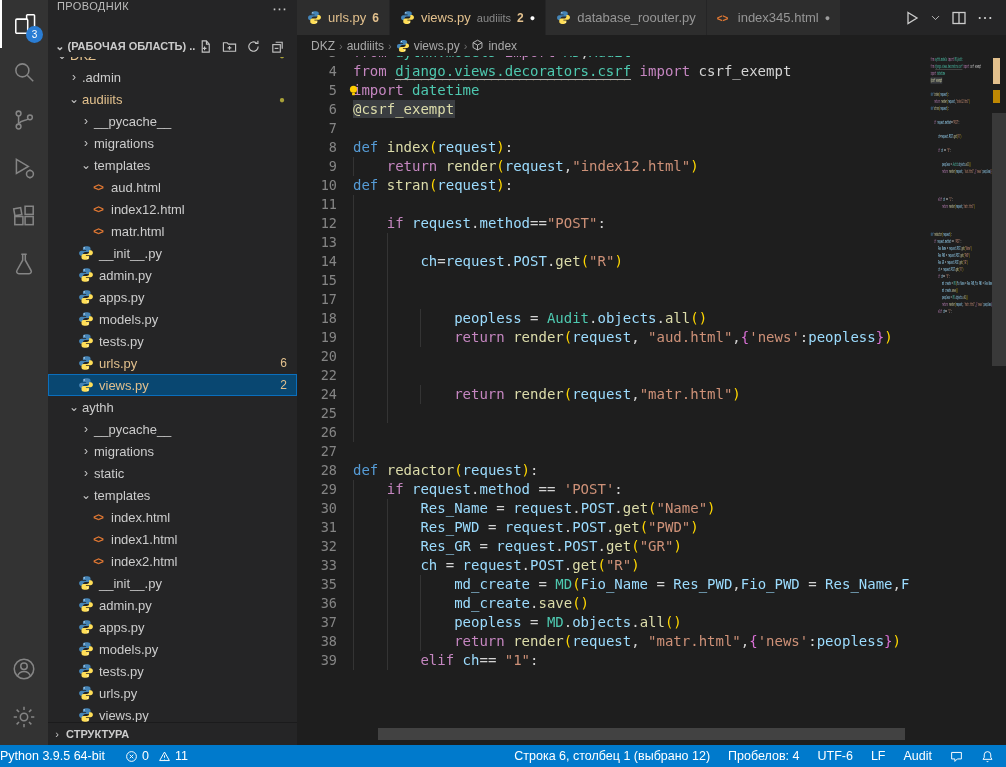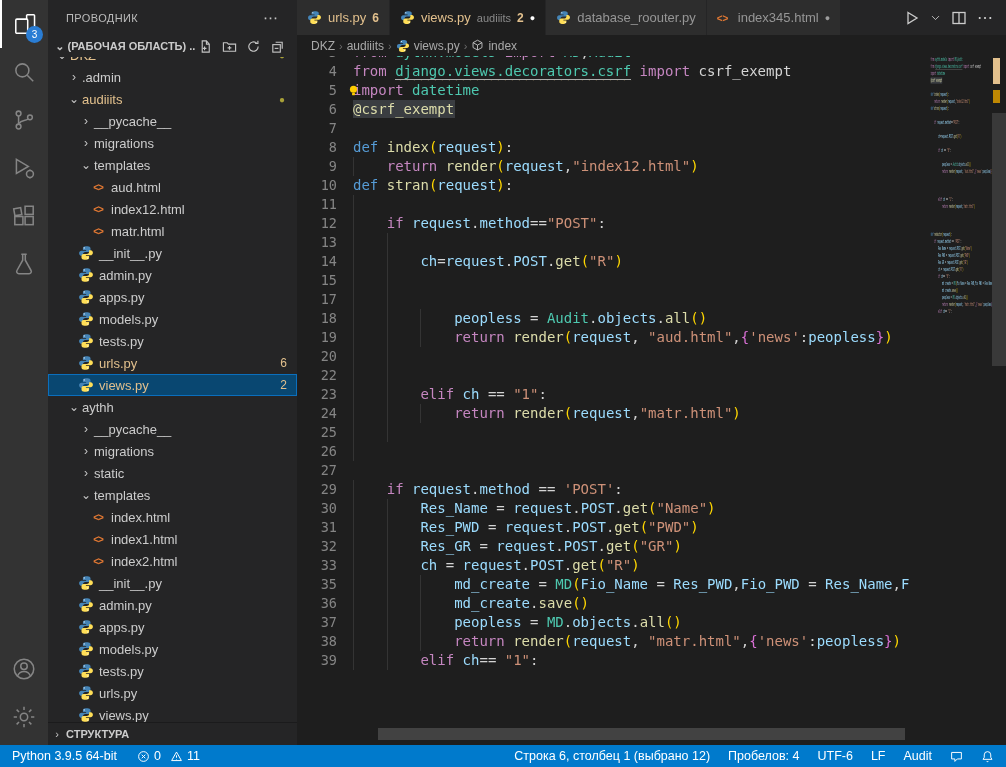--- a/index.html
+++ b/index.html
@@ -11,21 +11,21 @@
   .activity-bar { position:absolute; left:0; top:0; width:48px; height:745px; background:#333333; z-index:5; display:flex; flex-direction:column; }
   .ab-top { flex:1; display:flex; flex-direction:column; }
   .ab-item { position:relative; width:48px; height:48px; display:flex; align-items:center; justify-content:center; color:#858585; cursor:pointer; }
   .ab-item.active { color:#ffffff; border-left:2px solid #ffffff; }
   .ab-item svg { width:26px; height:26px; stroke:currentColor; fill:none; stroke-width:1.4; }
   .ab-badge { position:absolute; right:5px; bottom:5px; min-width:17px; height:17px; border-radius:9px; background:#2a7dd4; color:#fff; font-size:10px; display:flex; align-items:center; justify-content:center; }
   .ab-bottom { display:flex; flex-direction:column; padding-bottom:4px; }
 
   
   .sidebar { position:absolute; left:48px; top:0; width:249px; height:745px; background:#252526; color:#cccccc; overflow:hidden; }
-  .sidebar-title { height:35px; display:flex; align-items:center; padding:0 18px; font-size:11px; letter-spacing:.4px; color:#bbbbbb; }
+  .sidebar-title { height:35px; display:flex; padding:0 9px; font-size:11px; letter-spacing:.4px; color:#bbbbbb; }
   .sidebar-title .more { margin-left:auto; color:#c5c5c5; font-size:15px; letter-spacing:1px; cursor:pointer; }
   .section-header { height:22px; display:flex; align-items:center; font-size:11px; font-weight:bold; color:#cccccc; padding:0 4px 0 4px; background:#252526; position:relative; z-index:3; }
   .section-header .chev { width:16px; text-align:center; font-size:11px; color:#c5c5c5; }
   .section-header .lbl { white-space:nowrap; overflow:hidden; }
   .sh-actions { margin-left:auto; display:flex; gap:4px; padding-right:6px; }
   .sh-actions .act { width:20px; height:20px; display:flex; align-items:center; justify-content:center; color:#c5c5c5; cursor:pointer; }
   .sh-actions svg { width:15px; height:15px; stroke:currentColor; fill:none; stroke-width:1.2; }
 
   .tree-wrap { position:absolute; top:57px; left:0; right:0; bottom:23px; overflow:hidden; }
   .tree { margin-top:-13px; }
@@ -82,21 +82,21 @@
   .minimap-inner { transform:scale(0.115,0.368); transform-origin:0 0; width:560px; }
   .minimap-inner .code-line { height:19px; }
   .minimap-inner .line-text { left:4px; }
   .overview-ruler { position:absolute; top:0; right:0; width:14px; bottom:0; }
   .ov-mark { position:absolute; left:1px; width:7px; }
   .ov-slider { position:absolute; left:0; width:14px; background:rgba(121,121,121,0.30); }
   .hscrollbar { position:absolute; height:12px; background:rgba(121,121,121,0.40); bottom:5px; left:81px; width:527px; z-index:2; cursor:pointer; }
 
   
   .status-bar { position:absolute; left:0; bottom:0; width:1006px; height:22px; background:#007acc; color:#ffffff; display:flex; align-items:center; font-size:12.5px; z-index:6; }
-  .sb-left { display:flex; align-items:center; gap:6px; padding-left:12px; }
+  .sb-left { display:flex; align-items:center; gap:6px; padding-left:0; }
   .sb-right { margin-left:auto; display:flex; align-items:center; gap:18px; padding-right:12px; }
   .sb-item { display:flex; align-items:center; gap:4px; cursor:pointer; white-space:nowrap; }
   .sb-item svg { width:13px; height:13px; stroke:#ffffff; fill:none; stroke-width:1.2; }
 </style>
 </head>
 <body>
 
 <div id="root">
 
   <div class="activity-bar">
@@ -535,25 +535,25 @@
           <div class="code-line"><span class="gutter-num">11</span><span class="guide" style="left:56px"></span><span class="line-text"></span></div>
           <div class="code-line"><span class="gutter-num">12</span><span class="guide" style="left:56px"></span><span class="line-text"><span class="tok-t">    </span><span class="tok-k">if </span><span class="tok-v">request</span><span class="tok-t">.</span><span class="tok-v">method</span><span class="tok-t">==</span><span class="tok-s">"POST"</span><span class="tok-t">:</span></span></div>
           <div class="code-line"><span class="gutter-num">13</span><span class="guide" style="left:56px"></span><span class="guide" style="left:89.6px"></span><span class="line-text"></span></div>
           <div class="code-line"><span class="gutter-num">14</span><span class="guide" style="left:56px"></span><span class="guide" style="left:89.6px"></span><span class="line-text"><span class="tok-t">        </span><span class="tok-v">ch</span><span class="tok-t">=</span><span class="tok-v">request</span><span class="tok-t">.</span><span class="tok-v">POST</span><span class="tok-t">.</span><span class="tok-f">get</span><span class="tok-b">(</span><span class="tok-s">"R"</span><span class="tok-b">)</span></span></div>
           <div class="code-line"><span class="gutter-num">15</span><span class="guide" style="left:56px"></span><span class="guide" style="left:89.6px"></span><span class="line-text"></span></div>
           <div class="code-line"><span class="gutter-num">17</span><span class="guide" style="left:56px"></span><span class="guide" style="left:89.6px"></span><span class="line-text"></span></div>
           <div class="code-line"><span class="gutter-num">18</span><span class="guide" style="left:56px"></span><span class="guide" style="left:89.6px"></span><span class="guide" style="left:123.2px"></span><span class="line-text"><span class="tok-t">            </span><span class="tok-v">peopless</span><span class="tok-t"> = </span><span class="tok-m">Audit</span><span class="tok-t">.</span><span class="tok-v">objects</span><span class="tok-t">.</span><span class="tok-f">all</span><span class="tok-b">()</span></span></div>
           <div class="code-line"><span class="gutter-num">19</span><span class="guide" style="left:56px"></span><span class="guide" style="left:89.6px"></span><span class="guide" style="left:123.2px"></span><span class="line-text"><span class="tok-t">            </span><span class="tok-k">return </span><span class="tok-f">render</span><span class="tok-b">(</span><span class="tok-v">request</span><span class="tok-t">, </span><span class="tok-s">"aud.html"</span><span class="tok-t">,</span><span class="tok-c">{</span><span class="tok-s">'news'</span><span class="tok-t">:</span><span class="tok-v">peopless</span><span class="tok-c">}</span><span class="tok-b">)</span></span></div>
           <div class="code-line"><span class="gutter-num">20</span><span class="guide" style="left:56px"></span><span class="guide" style="left:89.6px"></span><span class="line-text"></span></div>
           <div class="code-line"><span class="gutter-num">22</span><span class="guide" style="left:56px"></span><span class="guide" style="left:89.6px"></span><span class="line-text"></span></div>
-          <div class="code-line"><span class="gutter-num">23</span><span class="guide" style="left:56px"></span><span class="guide" style="left:89.6px"></span><span class="line-text"><span class="tok-t">        </span><span class="tok-k">elif </span><span class="tok-v">ch</span><span class="tok-t"> == </span><span class="tok-s">"1"</span><span class="tok-t">:</span></span></div>
           <div class="code-line"><span class="gutter-num">24</span><span class="guide" style="left:56px"></span><span class="guide" style="left:89.6px"></span><span class="guide" style="left:123.2px"></span><span class="line-text"><span class="tok-t">            </span><span class="tok-k">return </span><span class="tok-f">render</span><span class="tok-b">(</span><span class="tok-v">request</span><span class="tok-t">,</span><span class="tok-s">"matr.html"</span><span class="tok-b">)</span></span></div>
           <div class="code-line"><span class="gutter-num">25</span><span class="guide" style="left:56px"></span><span class="guide" style="left:89.6px"></span><span class="line-text"></span></div>
           <div class="code-line"><span class="gutter-num">26</span><span class="guide" style="left:56px"></span><span class="line-text"></span></div>
           <div class="code-line"><span class="gutter-num">27</span><span class="line-text"></span></div>
+          <div class="code-line"><span class="gutter-num">28</span><span class="line-text"><span class="tok-d">def </span><span class="tok-f">redactor</span><span class="tok-b">(</span><span class="tok-v">request</span><span class="tok-b">)</span><span class="tok-t">:</span></span></div>
           <div class="code-line"><span class="gutter-num">29</span><span class="guide" style="left:56px"></span><span class="line-text"><span class="tok-t">    </span><span class="tok-k">if </span><span class="tok-v">request</span><span class="tok-t">.</span><span class="tok-v">method</span><span class="tok-t"> == </span><span class="tok-s">'POST'</span><span class="tok-t">:</span></span></div>
           <div class="code-line"><span class="gutter-num">30</span><span class="guide" style="left:56px"></span><span class="guide" style="left:89.6px"></span><span class="line-text"><span class="tok-t">        </span><span class="tok-v">Res_Name</span><span class="tok-t"> = </span><span class="tok-v">request</span><span class="tok-t">.</span><span class="tok-v">POST</span><span class="tok-t">.</span><span class="tok-f">get</span><span class="tok-b">(</span><span class="tok-s">"Name"</span><span class="tok-b">)</span></span></div>
           <div class="code-line"><span class="gutter-num">31</span><span class="guide" style="left:56px"></span><span class="guide" style="left:89.6px"></span><span class="line-text"><span class="tok-t">        </span><span class="tok-v">Res_PWD</span><span class="tok-t"> = </span><span class="tok-v">request</span><span class="tok-t">.</span><span class="tok-v">POST</span><span class="tok-t">.</span><span class="tok-f">get</span><span class="tok-b">(</span><span class="tok-s">"PWD"</span><span class="tok-b">)</span></span></div>
           <div class="code-line"><span class="gutter-num">32</span><span class="guide" style="left:56px"></span><span class="guide" style="left:89.6px"></span><span class="line-text"><span class="tok-t">        </span><span class="tok-v">Res_GR</span><span class="tok-t"> = </span><span class="tok-v">request</span><span class="tok-t">.</span><span class="tok-v">POST</span><span class="tok-t">.</span><span class="tok-f">get</span><span class="tok-b">(</span><span class="tok-s">"GR"</span><span class="tok-b">)</span></span></div>
           <div class="code-line"><span class="gutter-num">33</span><span class="guide" style="left:56px"></span><span class="guide" style="left:89.6px"></span><span class="line-text"><span class="tok-t">        </span><span class="tok-v">ch</span><span class="tok-t"> = </span><span class="tok-v">request</span><span class="tok-t">.</span><span class="tok-v">POST</span><span class="tok-t">.</span><span class="tok-f">get</span><span class="tok-b">(</span><span class="tok-s">"R"</span><span class="tok-b">)</span></span></div>
           <div class="code-line"><span class="gutter-num">35</span><span class="guide" style="left:56px"></span><span class="guide" style="left:89.6px"></span><span class="guide" style="left:123.2px"></span><span class="line-text"><span class="tok-t">            </span><span class="tok-v">md_create</span><span class="tok-t"> = </span><span class="tok-m">MD</span><span class="tok-b">(</span><span class="tok-v">Fio_Name</span><span class="tok-t"> = </span><span class="tok-v">Res_PWD</span><span class="tok-t">,</span><span class="tok-v">Fio_PWD</span><span class="tok-t"> = </span><span class="tok-v">Res_Name</span><span class="tok-t">,</span><span class="tok-v">F</span></span></div>
           <div class="code-line"><span class="gutter-num">36</span><span class="guide" style="left:56px"></span><span class="guide" style="left:89.6px"></span><span class="guide" style="left:123.2px"></span><span class="line-text"><span class="tok-t">            </span><span class="tok-v">md_create</span><span class="tok-t">.</span><span class="tok-f">save</span><span class="tok-b">()</span></span></div>
           <div class="code-line"><span class="gutter-num">37</span><span class="guide" style="left:56px"></span><span class="guide" style="left:89.6px"></span><span class="guide" style="left:123.2px"></span><span class="line-text"><span class="tok-t">            </span><span class="tok-v">peopless</span><span class="tok-t"> = </span><span class="tok-m">MD</span><span class="tok-t">.</span><span class="tok-v">objects</span><span class="tok-t">.</span><span class="tok-f">all</span><span class="tok-b">()</span></span></div>
           <div class="code-line"><span class="gutter-num">38</span><span class="guide" style="left:56px"></span><span class="guide" style="left:89.6px"></span><span class="guide" style="left:123.2px"></span><span class="line-text"><span class="tok-t">            </span><span class="tok-k">return </span><span class="tok-f">render</span><span class="tok-b">(</span><span class="tok-v">request</span><span class="tok-t">, </span><span class="tok-s">"matr.html"</span><span class="tok-t">,</span><span class="tok-c">{</span><span class="tok-s">'news'</span><span class="tok-t">:</span><span class="tok-v">peopless</span><span class="tok-c">}</span><span class="tok-b">)</span></span></div>
           <div class="code-line"><span class="gutter-num">39</span><span class="guide" style="left:56px"></span><span class="guide" style="left:89.6px"></span><span class="line-text"><span class="tok-t">        </span><span class="tok-k">elif </span><span class="tok-v">ch</span><span class="tok-t">== </span><span class="tok-s">"1"</span><span class="tok-t">:</span></span></div>

